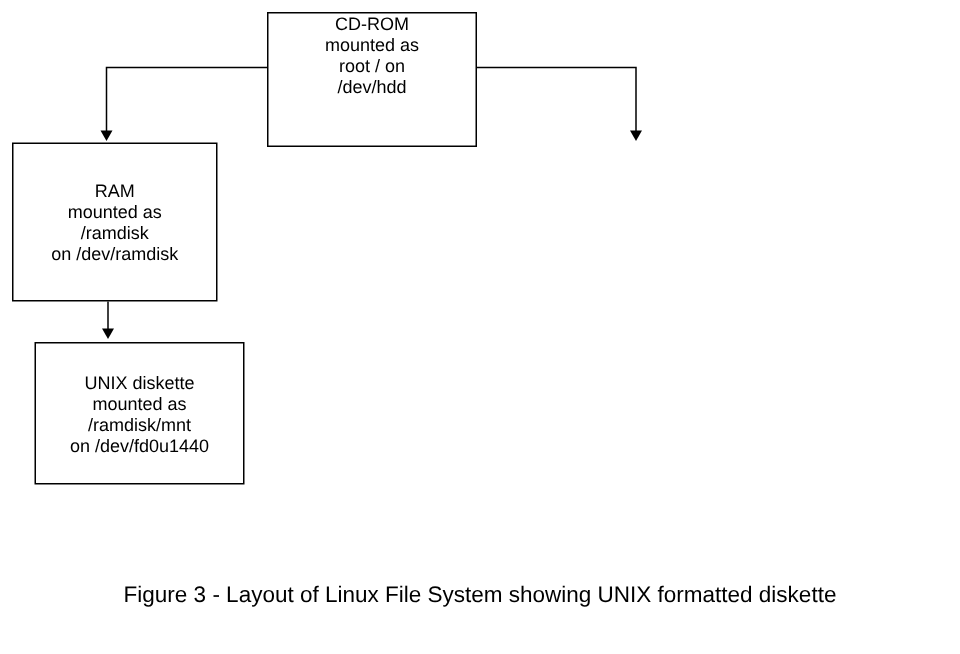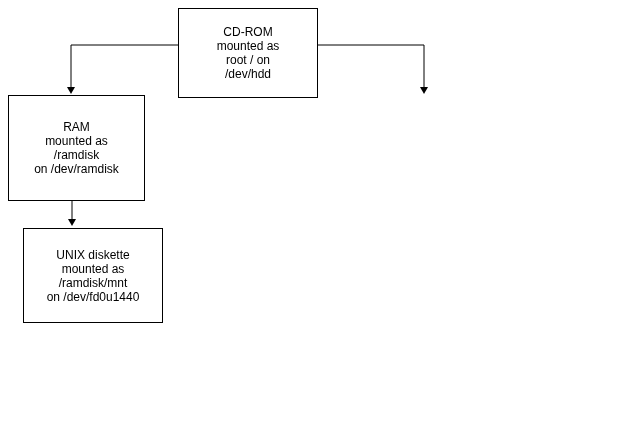--- a/index.html
+++ b/index.html
@@ -29,21 +29,21 @@
     background: #ffffff;
     display: flex;
     align-items: center;
     justify-content: center;
     text-align: center;
     font-size: 12px;
     line-height: 14px;
     white-space: pre-line;
     box-sizing: border-box;
   }
-  .box-cdrom    { left: 178px; top: 8px;   width: 140px; height: 90px; align-items: flex-start; padding-top: 16px; }
+  .box-cdrom    { left: 178px; top: 8px;   width: 140px; height: 90px; align-items: flex-start; padding-top: 0; }
   .box-ram      { left: 8px;   top: 95px;  width: 137px; height: 106px; }
   .box-proc     { left: 352px; top: 95px;  width: 140px; height: 93px; }
   .box-diskette { left: 8px;   top: 228px; width: 140px; height: 95px; margin-left: 15px; }
   .caption {
     position: absolute;
     left: 0;
     right: 0;
     top: 388px;
     text-align: center;
     font-size: 15px;
@@ -83,14 +83,15 @@
   </div>
 
 
   <div class="box box-diskette">
     <span>UNIX diskette
 mounted as
 /ramdisk/mnt
 on /dev/fd0u1440</span>
   </div>
 
+  <div class="caption">Figure 3 - Layout of Linux File System showing UNIX formatted diskette</div>
 
 </div>
 
 </body></html>

